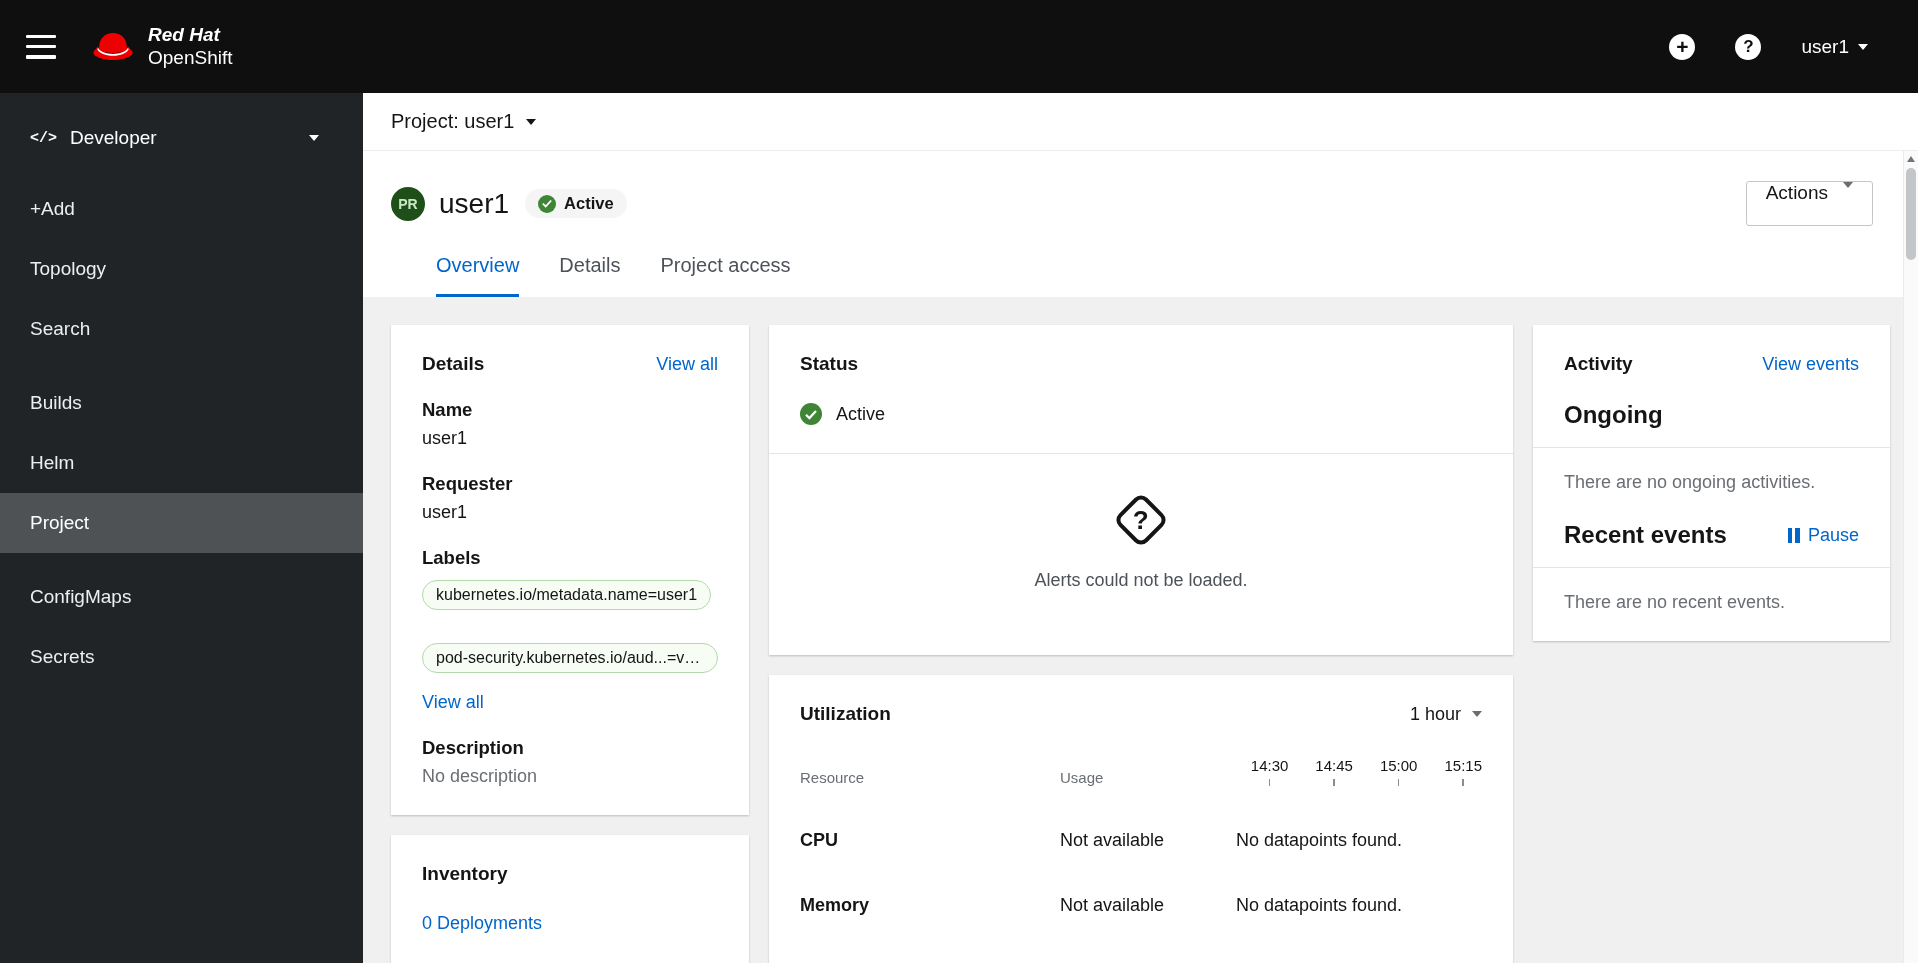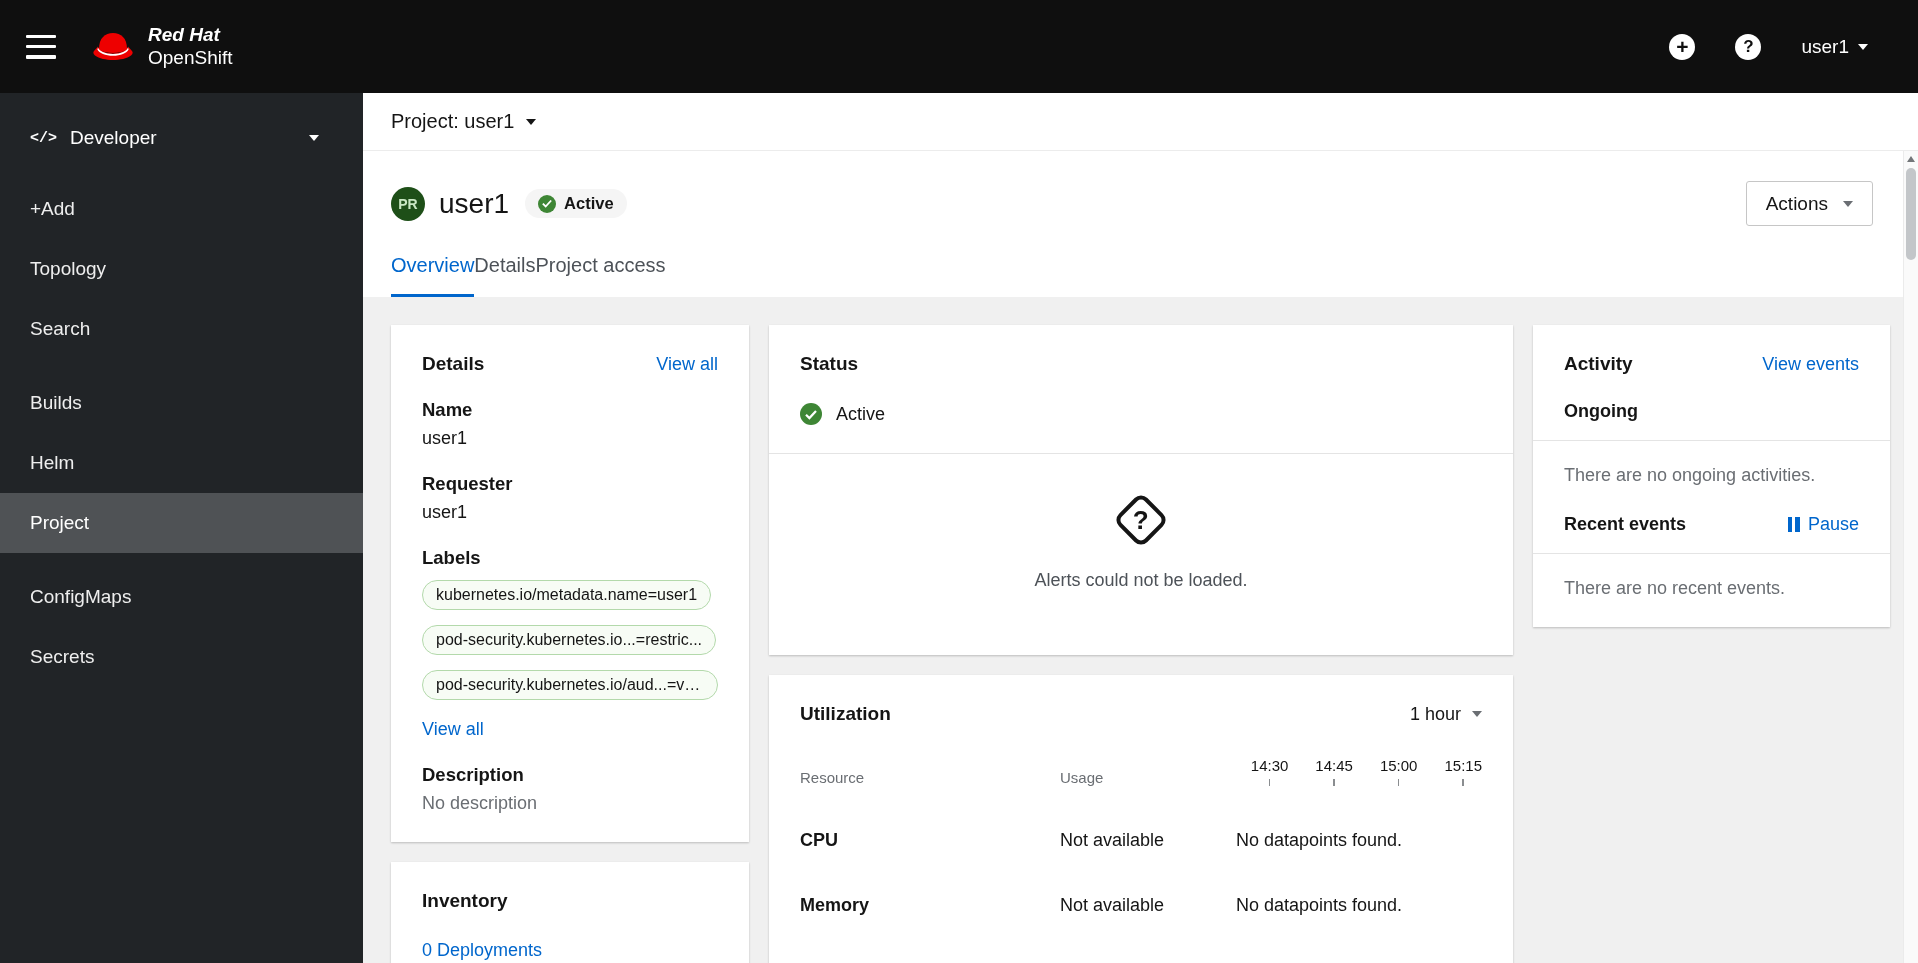--- a/index.html
+++ b/index.html
@@ -35,24 +35,24 @@
   .project-bar { height:58px; background:#fff; border-bottom:1px solid #ececec; display:flex; align-items:center; gap:12px; padding:0 28px; font-size:20px; flex-shrink:0; }
   .scroll-area { position:relative; flex:1; background:#f0f0f0; overflow:hidden; }
 
   .page-header { background:#fff; padding:30px 45px 0 28px; }
   .title-row { display:flex; align-items:center; }
   .pr-badge { width:34px; height:34px; border-radius:50%; background:#1e4f18; color:#c9e7c3; font-size:14px; font-weight:700; display:flex; align-items:center; justify-content:center; flex-shrink:0; }
   .page-title { font-size:28px; font-weight:400; margin-left:14px; }
   .status-chip { margin-left:16px; background:#f5f5f5; border-radius:16px; padding:5px 13px; display:flex; align-items:center; gap:8px; font-size:16.5px; font-weight:700; }
   .check-circle { width:18px; height:18px; border-radius:50%; background:#3e8635; display:flex; align-items:center; justify-content:center; flex-shrink:0; }
   .check-circle svg { width:10px; height:9px; }
-  .actions-btn { margin-left:auto; background:#fff; border:1px solid #c6c6c6; border-radius:3px; height:45px; padding:0 19px; font-size:19px; font-family:inherit; color:#151515; display:flex; align-items:center; gap:15px; cursor:pointer; }
+  .actions-btn { margin-left:auto; background:#fff; border:1px solid #c6c6c6; border-radius:3px; height:45px; padding:0 19px; font-size:19px; font-family:inherit; color:#151515; display:flex; gap:15px; cursor:pointer; }
   .actions-btn .caret, .duration-select .caret { color:#6a6e73; }
 
-  .tabs { display:flex; margin-top:28px; }
+  .tabs { display:flex; gap:40px; margin-top:28px;margin-left:45px; }
   .tab { font-size:20px; padding-bottom:17px; color:#4d5258; cursor:pointer; border-bottom:3px solid transparent; }
   .tab.active { color:#0066cc; border-bottom-color:#0066cc; }
 
   
   .cards { display:grid; grid-template-columns:358px 1fr 357px; gap:20px; padding:28px; align-items:start; }
   .card-col { display:flex; flex-direction:column; gap:20px; min-width:0; }
   .card { background:#fff; box-shadow:0 1px 2px rgba(3,3,3,.22); padding:28px 31px; }
   .card-head { display:flex; align-items:center; justify-content:space-between; }
   .card-title { font-size:19px; font-weight:700; }
   .link { color:#0066cc; font-size:18px; cursor:pointer; text-decoration:none; }
@@ -74,21 +74,21 @@
 
   .duration-select { display:flex; align-items:center; gap:11px; font-size:18px; cursor:pointer; }
   .util-header { display:grid; grid-template-columns:260px 176px 1fr; margin-top:32px; font-size:15px; color:#6a6e73; align-items:end; }
   .util-times { display:flex; justify-content:flex-end; gap:27px; color:#151515; }
   .util-time { display:flex; flex-direction:column; align-items:center; gap:5px; }
   .tick { width:1.5px; height:7px; background:#8a8d90; }
   .util-row { display:grid; grid-template-columns:260px 176px 1fr; margin-top:44px; font-size:18px; align-items:center; }
   .util-resource { font-weight:700; }
   .util-card { padding-bottom:140px; }
 
-  .sub-label { font-size:18px; font-weight:700; }
+  .sub-label { font-size:24px; font-weight:700; }
   .activity-ongoing { margin-top:26px; }
   .empty-text { font-size:18px; color:#6a6e73; margin-top:24px; }
   .recent-row { margin-top:28px; display:flex; align-items:center; justify-content:space-between; }
   .pause-btn { display:flex; align-items:center; gap:8px; color:#0066cc; font-size:18px; cursor:pointer; background:none; border:none; font-family:inherit; padding:0; }
   .pause-icon { display:flex; gap:3px; }
   .pause-icon i { display:block; width:4.5px; height:15px; background:#0066cc; }
 
   .inventory-card { padding-bottom:170px; }
   .inventory-link { display:inline-block; margin-top:28px; }
 
@@ -196,21 +196,21 @@
               <span class="card-title">Details</span>
               <a class="link">View all</a>
             </div>
             <div class="field-label">Name</div>
             <div class="field-value">user1</div>
             <div class="field-label">Requester</div>
             <div class="field-value">user1</div>
             <div class="field-label">Labels</div>
             <div>
               <span class="label-pill">kubernetes.io/metadata.name=user1</span><br>
-              <span class="label-pill">pod-security.kubernetes.io...=restric...</span><br>
+              <br>
               <span class="label-pill">pod-security.kubernetes.io/aud...=v1....</span>
             </div>
             <a class="link labels-viewall">View all</a>
             <div class="field-label">Description</div>
             <div class="field-value muted">No description</div>
           </div>
 
           <div class="card inventory-card">
             <div class="card-head">
               <span class="card-title">Inventory</span>

